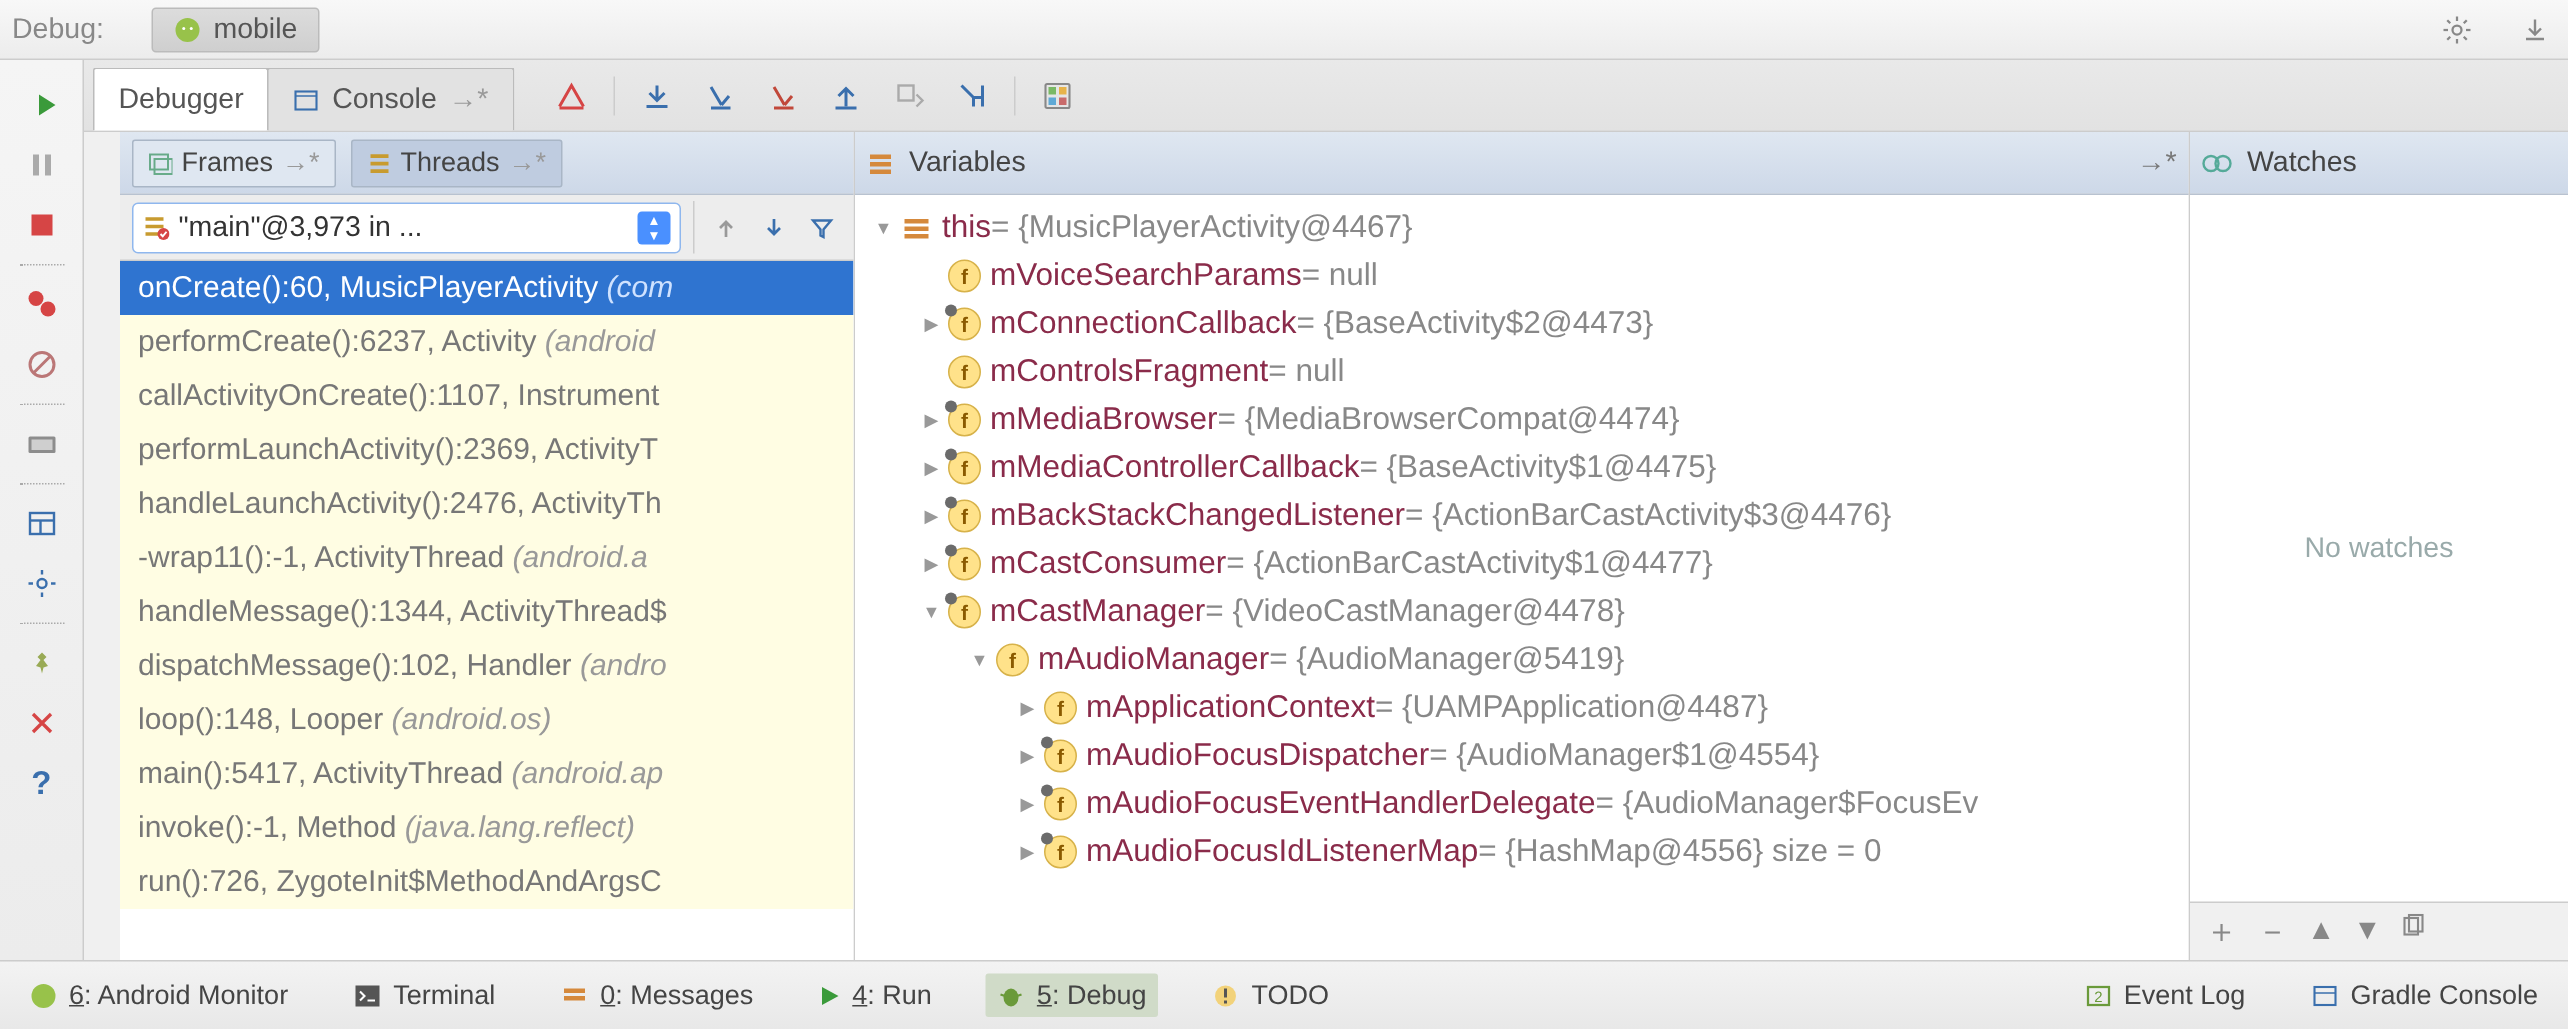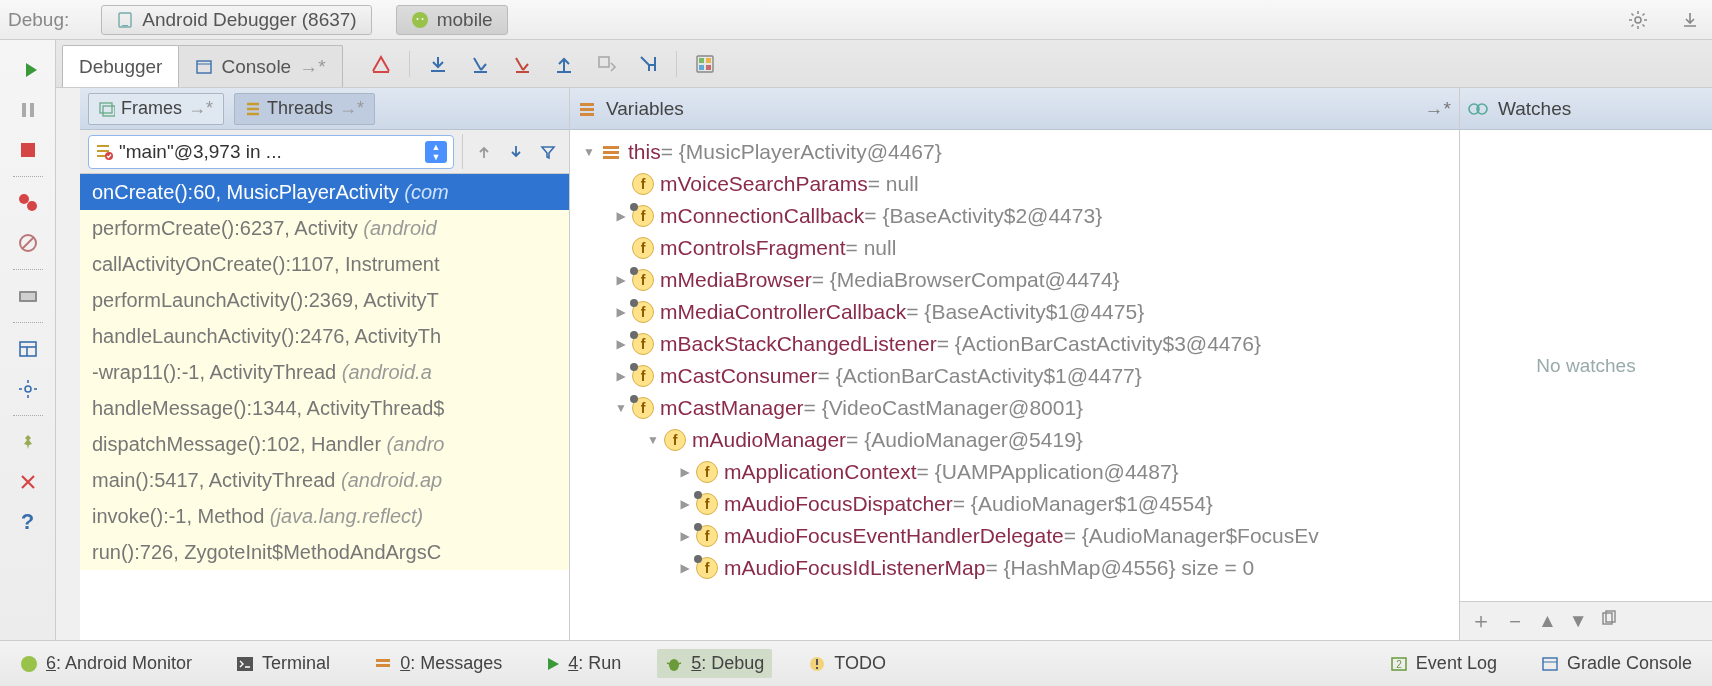--- a/index.html
+++ b/index.html
@@ -92,29 +92,20 @@
   .bottom-bar .tw-item.active { background:#d0dbc8; }
   .bottom-bar .spacer { flex:1; }
   .u { text-decoration:underline; }
   .pinlike { width:12px; height:12px; }
 </style>
 </head>
 <body>
 
 <div class="ctx-bar">
   <span class="ctx-label">Debug:</span>
-  <div class="ctx-tab">
-    <span class="icon">
-      <svg width="18" height="18">
-          <rect x="3" y="2" width="12" height="14" rx="1" fill="none" stroke="#7aa" stroke-width="1.4"></rect>
-          <rect x="6" y="14" width="6" height="1" fill="#7aa"></rect>
-        </svg>
-    </span>
-    <span>Android Debugger (8637)</span>
-  </div>
   <div class="ctx-tab active">
     <span class="icon">
       <svg width="18" height="18">
           <circle cx="9" cy="9" r="8" fill="#98c24a"></circle>
           <circle cx="6.5" cy="8" r="1" fill="#fff"></circle>
           <circle cx="11.5" cy="8" r="1" fill="#fff"></circle>
         </svg>
     </span>
     <span>mobile</span>
   </div>
@@ -343,20 +334,21 @@
         </div>
         <div class="frames-list" id="frames-list">
             <div class="frame sel"><span>onCreate():60, MusicPlayerActivity </span><span class="cls">(com</span></div>
             <div class="frame lib"><span>performCreate():6237, Activity </span><span class="cls">(android</span></div>
             <div class="frame lib"><span>callActivityOnCreate():1107, Instrument</span><span class="cls"></span></div>
             <div class="frame lib"><span>performLaunchActivity():2369, ActivityT</span><span class="cls"></span></div>
             <div class="frame lib"><span>handleLaunchActivity():2476, ActivityTh</span><span class="cls"></span></div>
             <div class="frame lib"><span>-wrap11():-1, ActivityThread </span><span class="cls">(android.a</span></div>
             <div class="frame lib"><span>handleMessage():1344, ActivityThread$</span><span class="cls"></span></div>
             <div class="frame lib"><span>dispatchMessage():102, Handler </span><span class="cls">(andro</span></div>
+            <div class="frame lib"><span>loop():148, Looper </span><span class="cls">(android.os)</span></div>
             <div class="frame lib"><span>main():5417, ActivityThread </span><span class="cls">(android.ap</span></div>
             <div class="frame lib"><span>invoke():-1, Method </span><span class="cls">(java.lang.reflect)</span></div>
             <div class="frame lib"><span>run():726, ZygoteInit$MethodAndArgsC</span><span class="cls"></span></div>
           </div>
       </div>
 
       <div class="pane vars">
         <div class="pane-head">
           <span class="icon">
               <svg width="18" height="18">
@@ -432,21 +424,21 @@
                 </svg></span>
               <span class="vname">mCastConsumer</span>
               <span class="vval"> = {ActionBarCastActivity$1@4477}</span>
             </div>
             <div class="vnode" style="padding-left: 40px;">
               <span class="tw">▼</span>
               <span class="vicon f">f<svg class="pinlike" style="position:absolute;top:-4px;left:-4px" width="10" height="10">
                   <circle cx="5" cy="5" r="4" fill="#6b6b6b"></circle>
                 </svg></span>
               <span class="vname">mCastManager</span>
-              <span class="vval"> = {VideoCastManager@8001}</span>
+              <span class="vval"> = {VideoCastManager@4478}</span>
             </div>
             <div class="vnode" style="padding-left: 72px;">
               <span class="tw">▼</span>
               <span class="vicon f">f</span>
               <span class="vname">mAudioManager</span>
               <span class="vval"> = {AudioManager@5419}</span>
             </div>
             <div class="vnode" style="padding-left: 104px;">
               <span class="tw">▶</span>
               <span class="vicon f">f</span>

